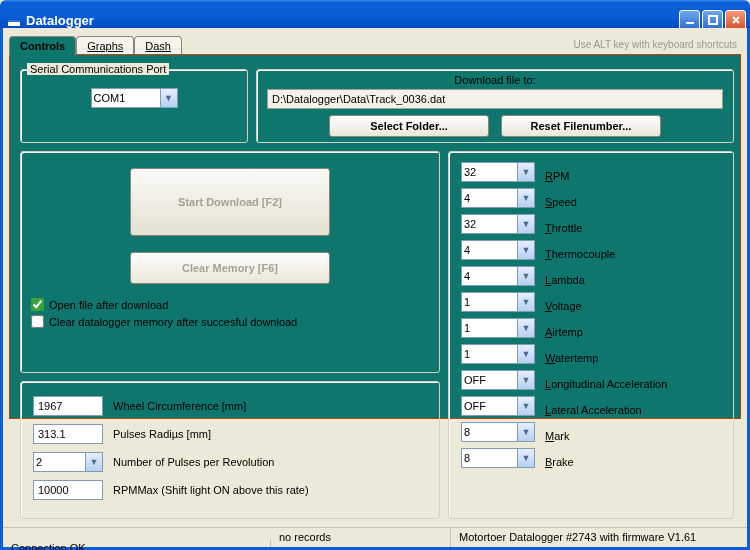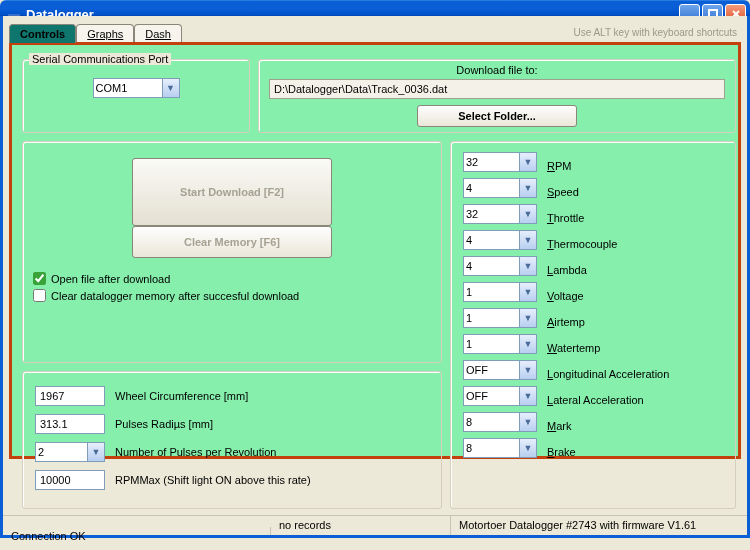--- a/index.html
+++ b/index.html
@@ -6,21 +6,21 @@
   body {
     margin: 0;
     font-family: Tahoma, sans-serif;
     font-size: 11px;
     background: #ece9d8;
     width: 750px;
     height: 550px;
     overflow: hidden;
   }
   .titlebar {
-    height: 16px;
+    height: 28px;
     background: linear-gradient(to bottom, #3a8de8 0%, #0a5fd7 8%, #0a5fd7 50%, #0050c8 95%, #003da8 100%);
     display: flex;
     align-items: center;
     padding: 12px 4px 0 6px;
     color: #fff;
     font-weight: bold;
     font-size: 13px;
     border-radius: 6px 6px 0 0;
   }
   .titlebar .icon { width: 16px; height: 16px; margin-right: 4px; display: inline-flex; align-items: center; justify-content: center; }
@@ -68,23 +68,23 @@
   }
   .tab .ul { text-decoration: underline; }
   .tabhint {
     margin-left: auto;
     color: #9a9a88;
     font-size: 10px;
     padding-right: 4px;
     padding-bottom: 4px;
   }
   .tabbody {
-    border: 3px solid #c2410c;
-    background: #86efac;
-    height: 417px;
+    border: 1px solid #c2410c;
+    background: #0f766e;
+    height: 365px;
     padding: 10px;
     position: relative;
   }
   .group {
     border: 1px solid #d4cfbf;
     border-radius: 3px;
     padding: 10px;
     position: absolute;
     box-shadow: inset 1px 1px 0 #fff;
   }
@@ -196,25 +196,26 @@
           <span class="selbtn">▼</span>
         </span>
       </div>
     </div>
 
     <div class="group download">
       <div class="cap">Download file to:</div>
       <input class="pathfield" value="D:\Datalogger\Data\Track_0036.dat" style="">
       <div class="btnrow">
         <button class="btn" style="width:160px"><b>Select Folder...</b></button>
+        <button class="btn" style="width:160px"><b>Reset Filenumber...</b></button>
       </div>
     </div>
 
     <div class="group midleft">
-      <div style="display:flex; flex-direction:column; align-items:center; padding-top:6px;">
+      <div style="display:flex; flex-direction:column; align-items:center; gap:16px; padding-top:6px;">
         <button class="btn big">Start Download [F2]</button>
         <button class="btn big2">Clear Memory [F6]</button>
       </div>
       <div style="margin-top:14px;">
         <div class="checkrow">
           <input type="checkbox" checked="" class="checked" style="">
           <span><span style="color:#000"><span class="ul">O</span>pen file after download</span></span>
         </div>
         <div class="checkrow">
           <input type="checkbox" style="">

